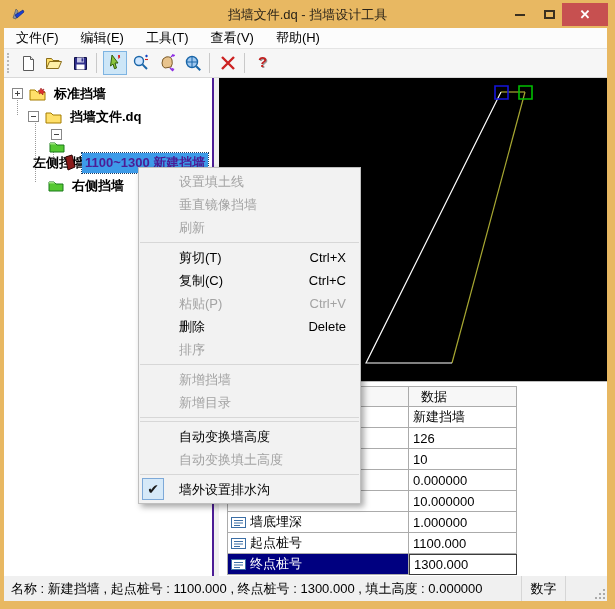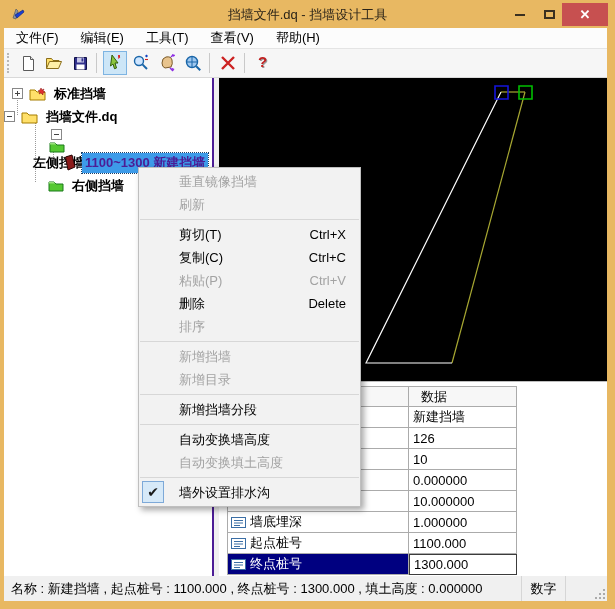--- a/index.html
+++ b/index.html
@@ -183,21 +183,21 @@
 
     <div class="trow" style="left:8px; top:5px;">
       <span class="expbox plus"></span>
       <svg class="ticon" width="17" height="14" viewBox="0 0 17 14">
         <path d="M1 3 h5 l2 2 h8 v8 h-15 z" fill="#FFE06A" stroke="#A57C00"></path>
         <path d="M12 1 l1 2 2 -1 -1 2 2 1 -2 1 0 2 -2 -2 -2 1 1 -2 -2 -1 2 -1z" fill="#E03030" stroke="#8a1010" stroke-width="0.5"></path>
       </svg>
       <span class="tlabel">标准挡墙</span>
     </div>
 
-    <div class="trow" style="left:0; top:28px;">
+    <div class="trow" style="left:24px; top:28px;">
       <span class="expbox"></span>
       <svg class="ticon" width="17" height="14" viewBox="0 0 17 14">
         <path d="M1 3 h5 l2 2 h8 v8 h-15 z" fill="#FFE06A" stroke="#A57C00"></path>
       </svg>
       <span class="tlabel">挡墙文件.dq</span>
     </div>
 
     <div class="trow" style="left:26px; top:51px;flex-direction:column;">
       <span class="expbox"></span>
       <svg class="ticon" width="16" height="13" viewBox="0 0 16 13">
@@ -279,20 +279,23 @@
           <path d="M3 3.5 h9 M3 6 h9 M3 8.5 h6" stroke="#3B6EA5" stroke-width="1"></path>
         </svg>
         <span>终点桩号</span>
       </div>
       <div class="pcell focus">1300.000</div>
     </div>
   </div>
 
   <div class="ctxmenu">
     <div class="cmi off">
+        <span>设置填土线</span>
+      </div>
+    <div class="cmi off">
         <span>垂直镜像挡墙</span>
       </div>
     <div class="cmi off">
         <span>刷新</span>
       </div>
     <div class="cmsep"></div>
     <div class="cmi">
         <span>剪切(T)</span>
         <span class="sc">Ctrl+X</span>
       </div>
@@ -312,23 +315,20 @@
         <span>排序</span>
       </div>
     <div class="cmsep"></div>
     <div class="cmi off">
         <span>新增挡墙</span>
       </div>
     <div class="cmi off">
         <span>新增目录</span>
       </div>
     <div class="cmsep"></div>
-    <div class="cmi">
-        <span>新增挡墙分段</span>
-      </div>
     <div class="cmsep"></div>
     <div class="cmi">
         <span>自动变换墙高度</span>
       </div>
     <div class="cmi off">
         <span>自动变换填土高度</span>
       </div>
     <div class="cmsep"></div>
     <div class="cmi">
       <span class="checkbox">✔</span>

